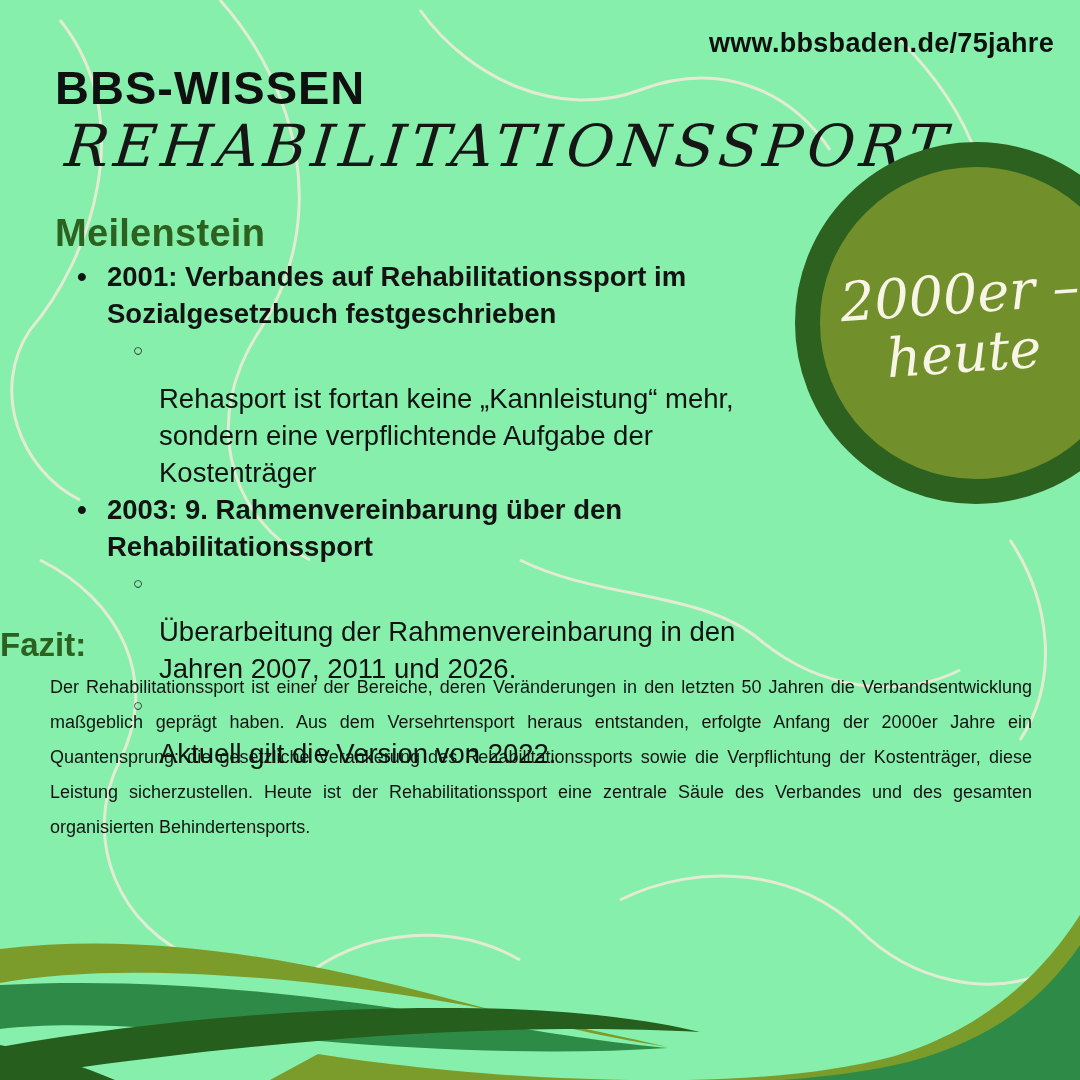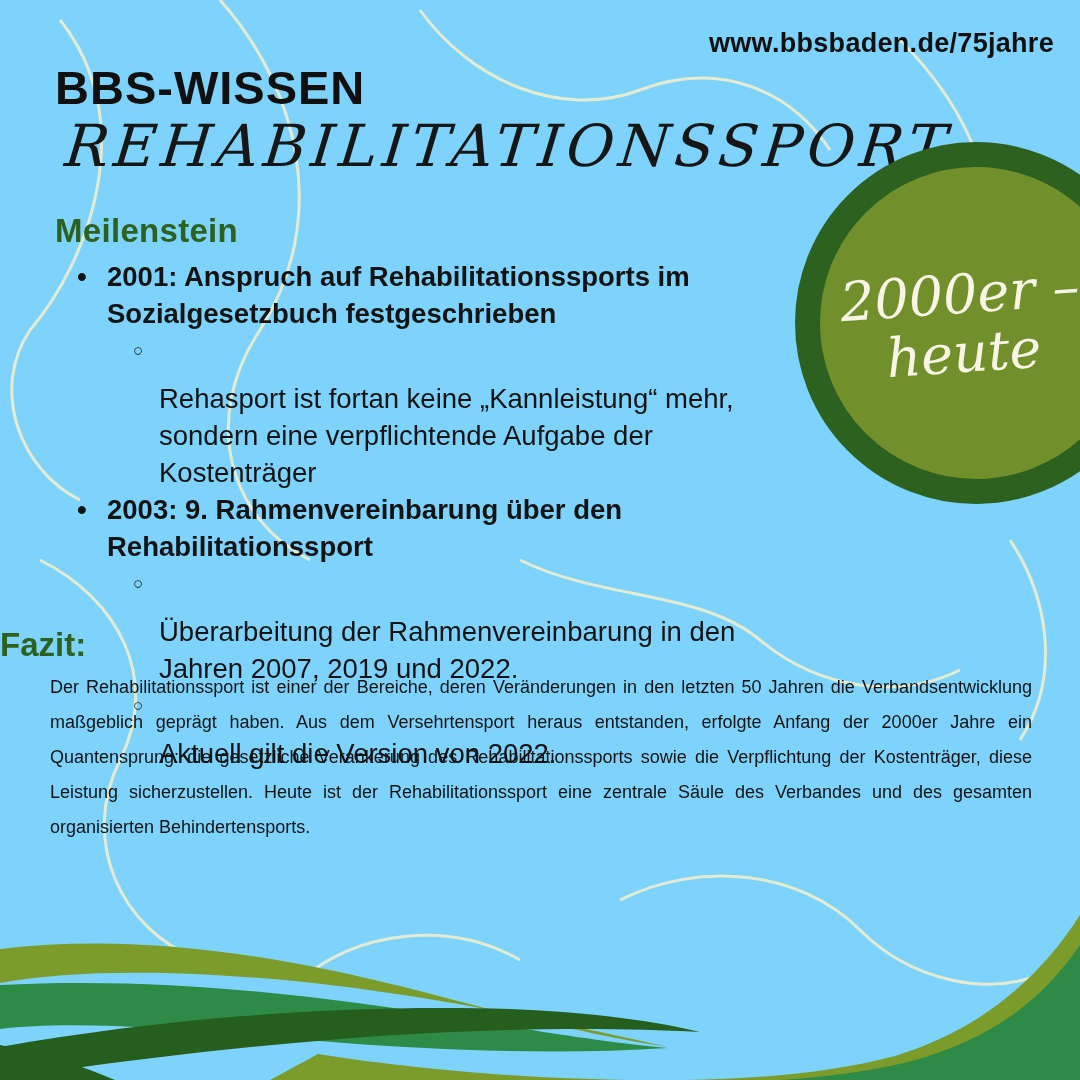--- a/index.html
+++ b/index.html
@@ -1,19 +1,19 @@
 <!DOCTYPE html>
 <html><head>
 <meta charset="utf-8">
 <style>
   html,body{margin:0;padding:0;}
   .page{
     position:relative;
     width:1080px;height:1080px;
-    background:#7dd3fc;
+    background:#86efac;
     overflow:hidden;
     font-family:"Liberation Sans", sans-serif;
     color:#131313;
   }
   .bg-pattern{position:absolute;inset:0;pointer-events:none;}
   .url{
     position:absolute;top:28px;right:26px;
     font-size:27px;font-weight:800;letter-spacing:.3px;color:#101010;
   }
   .main-title{
@@ -35,21 +35,21 @@
     border-radius:50%;
     display:flex;align-items:center;justify-content:center;
   }
   .badge-text{
     color:#f8f5e6;font-size:54px;line-height:1.1;text-align:center;
     transform:rotate(-4deg) translateX(-14px);
     white-space:nowrap;
   }
   .section-heading{
     position:absolute;left:55px;top:212px;
-    font-size:33px;font-weight:700;color:#2d611f;letter-spacing:.3px;
+    font-size:38px;font-weight:700;color:#2d611f;letter-spacing:.3px;
   }
   .milestone-list{
     position:absolute;left:55px;top:258px;width:700px;
   }
   .li{display:flex;}
   .li .marker{flex:0 0 30px;padding-left:22px;box-sizing:content-box;}
   .li-main{font-size:27.5px;font-weight:700;line-height:37px;}
   .li-main .text{width:640px;}
   .li-main .marker{font-size:28px;line-height:37px;}
   .li-sub{font-size:27.5px;font-weight:400;line-height:37px;}
@@ -96,33 +96,33 @@
       <span>2000er –</span><br>
       <span>heute</span>
     </div>
   </div>
 
   <div class="section-heading">Meilenstein</div>
 
   <div class="milestone-list">
     <div class="li li-main">
       <span class="marker">•</span>
-      <span class="text">2001: Anspruch auf Rehabilitationssports im Sozialgesetzbuch festgeschrieben</span>
+      <span class="text">2001: Verbandes auf Rehabilitationssport im Sozialgesetzbuch festgeschrieben</span>
     </div>
     <div class="li li-sub">
       <span class="marker">○</span>
       <span class="text">Rehasport ist fortan keine „Kannleistung“ mehr, sondern eine verpflichtende Aufgabe der Kostenträger</span>
     </div>
     <div class="li li-main">
       <span class="marker">•</span>
       <span class="text">2003: 9. Rahmenvereinbarung über den Rehabilitationssport</span>
     </div>
     <div class="li li-sub">
       <span class="marker">○</span>
-      <span class="text">Überarbeitung der Rahmenvereinbarung in den Jahren 2007, 2019 und 2022.</span>
+      <span class="text">Überarbeitung der Rahmenvereinbarung in den Jahren 2007, 2011 und 2026.</span>
     </div>
     <div class="li li-sub">
       <span class="marker">○</span>
       <span class="text">Aktuell gilt die Version von 2022.</span>
     </div>
   </div>
 
   <div class="fazit-heading">Fazit:</div>
   <div class="conclusion">Der Rehabilitationssport ist einer der Bereiche, deren Veränderungen in den letzten 50 Jahren die Verbandsentwicklung maßgeblich geprägt haben. Aus dem Versehrtensport heraus entstanden, erfolgte Anfang der 2000er Jahre ein Quantensprung: die gesetzliche Verankerung des Rehabilitationssports sowie die Verpflichtung der Kostenträger, diese Leistung sicherzustellen. Heute ist der Rehabilitationssport eine zentrale Säule des Verbandes und des gesamten organisierten Behindertensports.</div>
 

